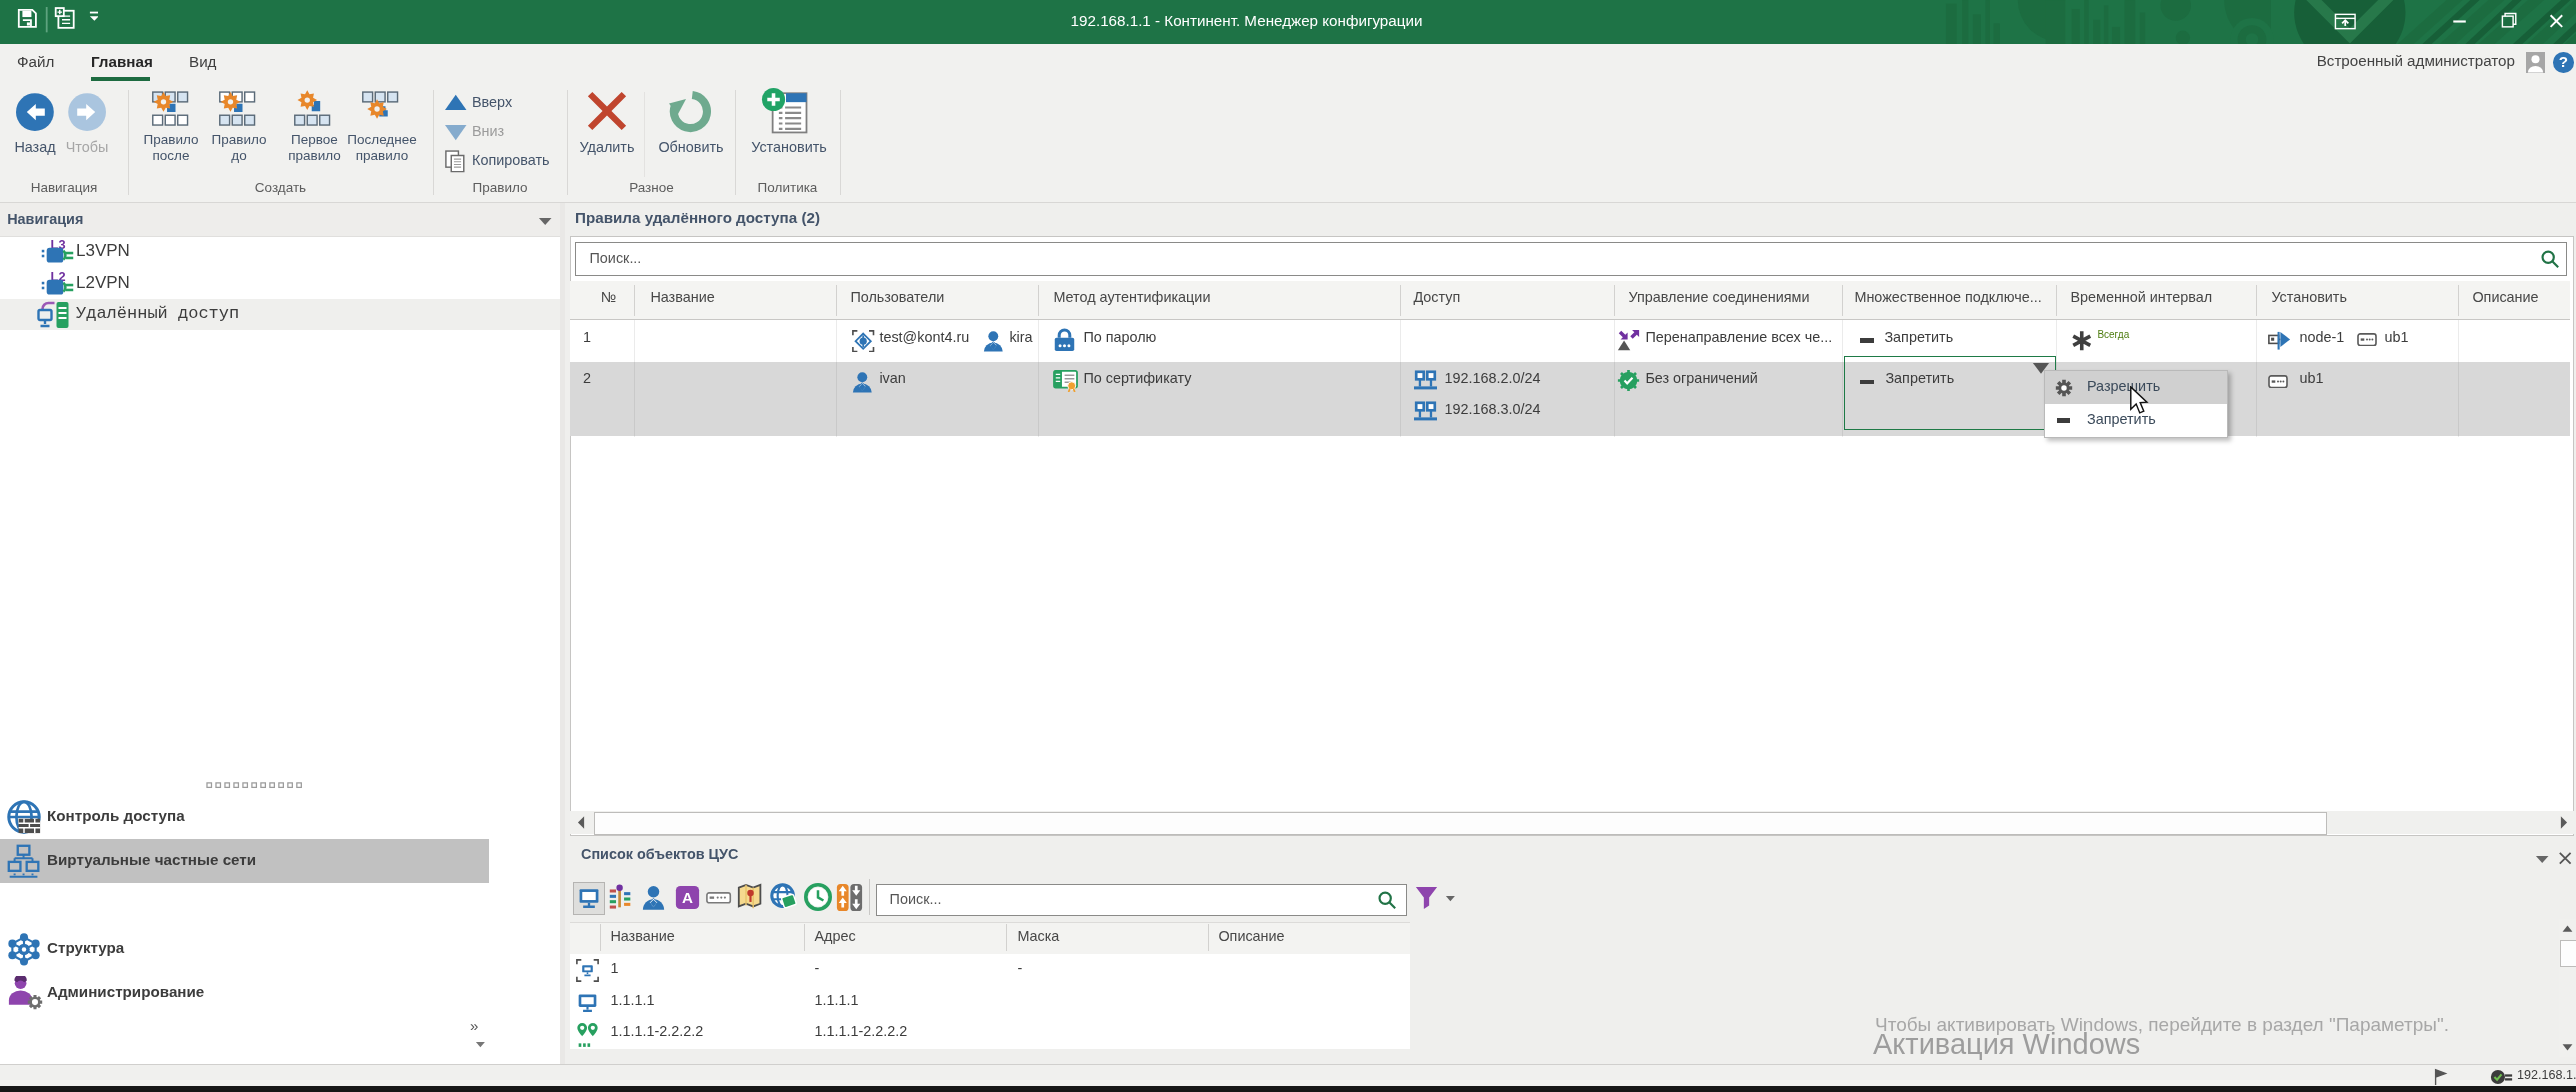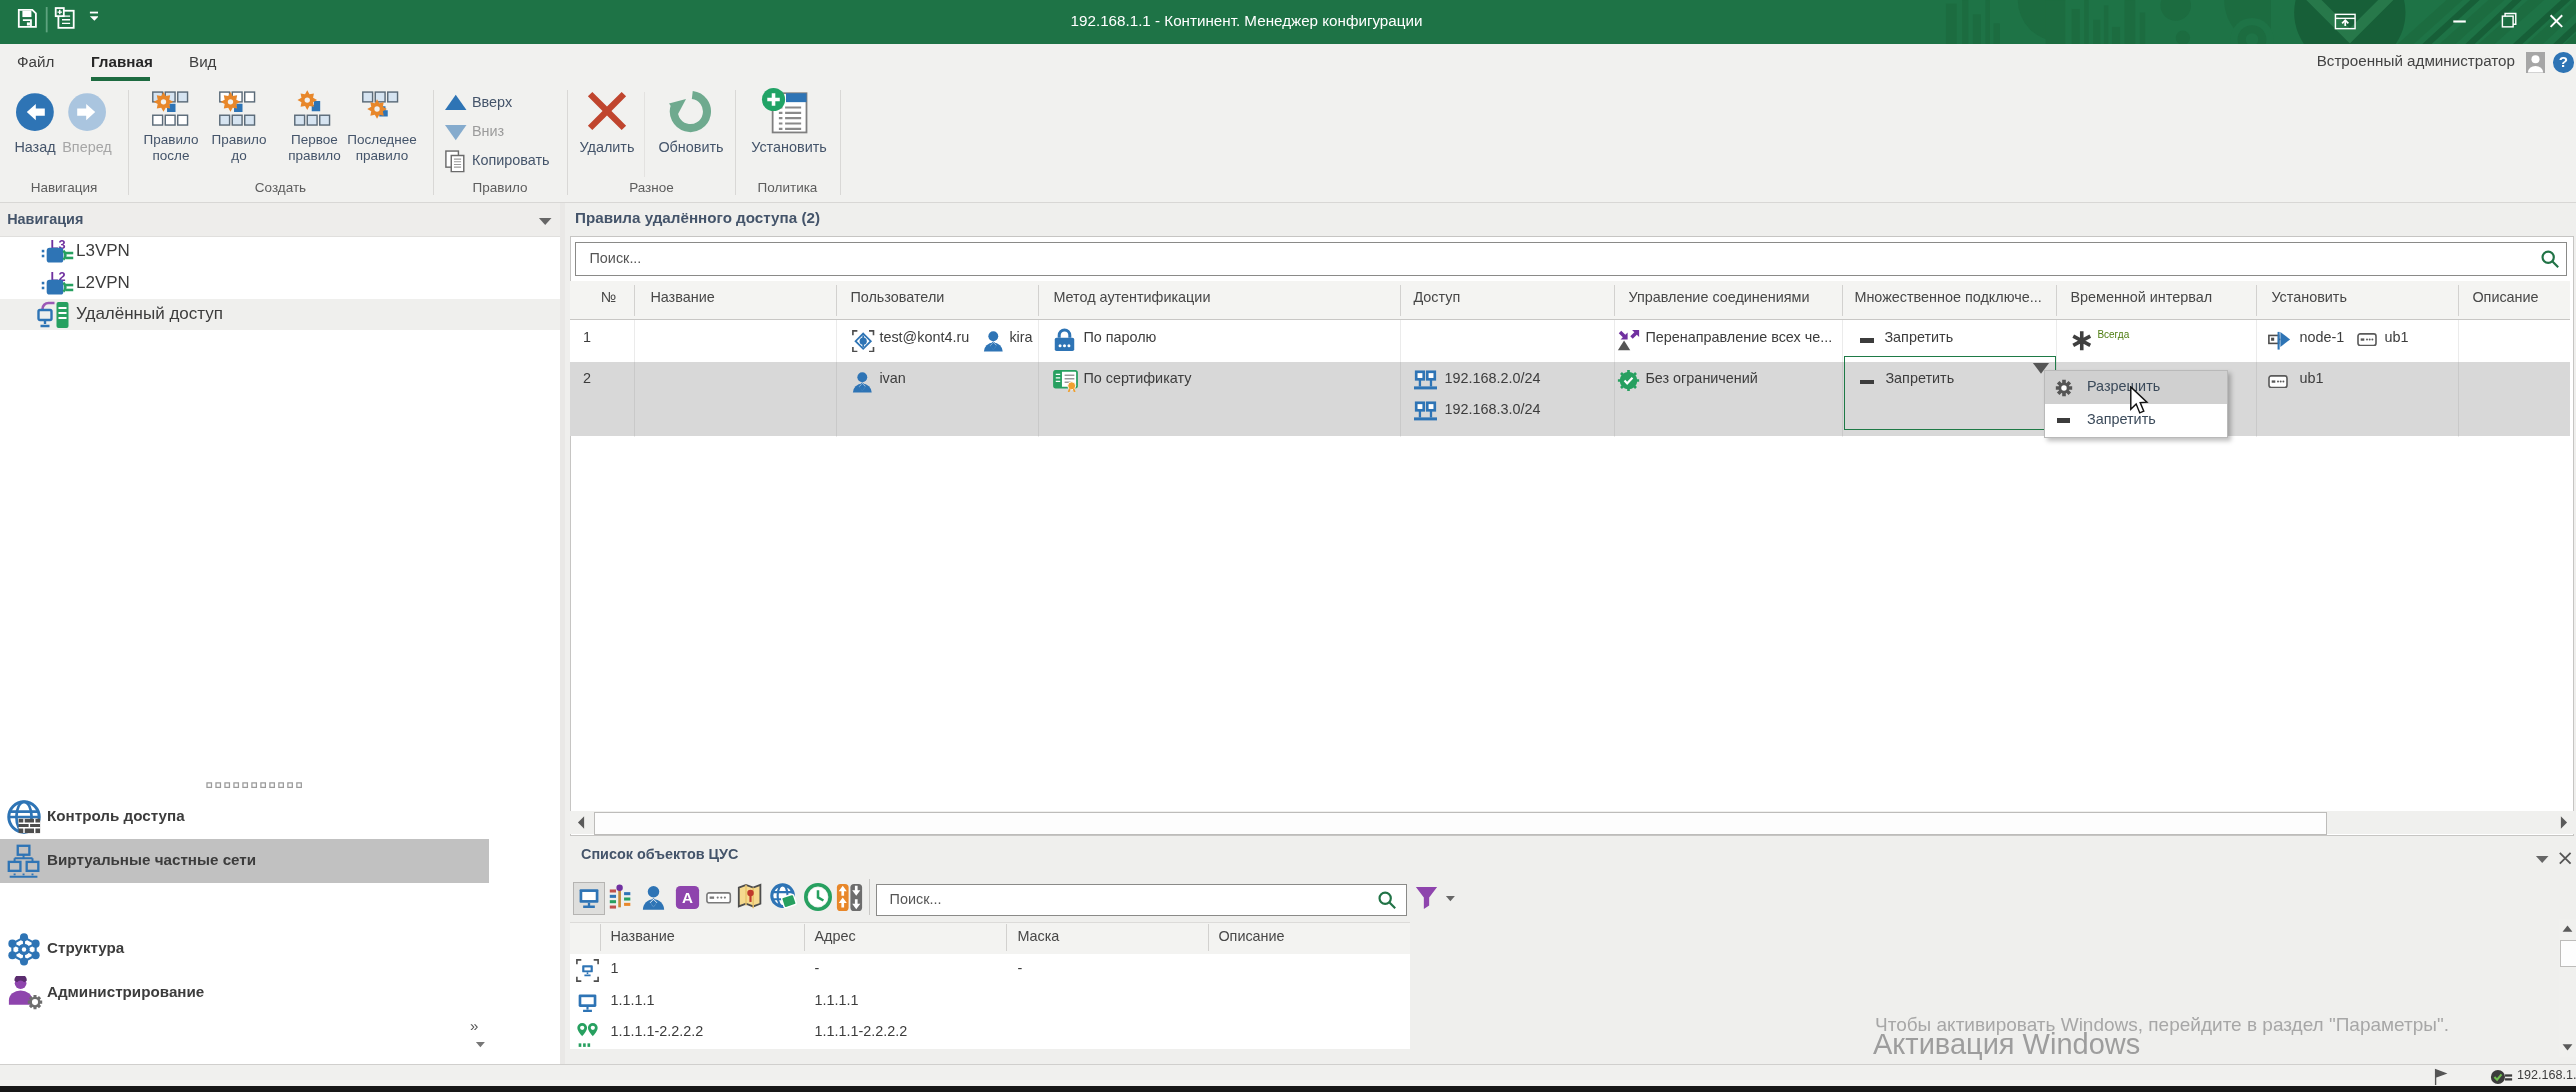--- a/index.html
+++ b/index.html
@@ -116,21 +116,21 @@
   <div class="abs tx" style="left:567px;top:97px;width:169px;text-align:center;font-size:13.5px;color:#5d5d5d;">Разное</div>
   <div class="abs tx" style="left:735px;top:97px;width:105px;text-align:center;font-size:13.5px;color:#5d5d5d;">Политика</div>
 
   <svg class="abs" style="left:16px;top:10px" width="99" height="39" viewBox="0 0 110 43">
     <circle cx="21" cy="21" r="21" fill="#2e74b5"></circle>
     <path d="M12 21 l10 -9 v5 h10 v8 h-10 v5 z" fill="#fff"></path>
     <circle cx="79" cy="21" r="21" fill="#aac5df"></circle>
     <path d="M88 21 l-10 -9 v5 h-10 v8 h10 v5 z" fill="#fff"></path>
   </svg>
   <div class="abs tx" style="left:0px;top:56px;width:70px;text-align:center;font-size:14.4px;color:#44546a;">Назад</div>
-  <div class="abs tx" style="left:52px;top:56px;width:70px;text-align:center;font-size:14.4px;color:#a6a6a6;">Вперед</div>
+  <div class="abs tx" style="left:52px;top:56px;width:70px;text-align:center;font-size:14.4px;color:#a6a6a6;">Чтобы</div>
 
   <svg class="abs" style="left:151px;top:7.2px" width="41" height="38" viewBox="0 0 46 42">
     <g fill="#d6e4f1" stroke="#5a6a78" stroke-width="1.6">
       <rect x="2" y="2" width="11" height="11"></rect>
         <rect x="16" y="2" width="11" height="11"></rect>
         <rect x="30" y="2" width="11" height="11"></rect>
     </g>
     <g fill="#fff" stroke="#5a6a78" stroke-width="1.6">
       <rect x="2" y="28" width="11" height="11"></rect>
         <rect x="16" y="28" width="11" height="11"></rect>
@@ -259,21 +259,21 @@
     <div class="abs tx" style="left:76px;top:0;height:31px;line-height:30.5px;font-size:17px;color:#3c3c3c;">L2VPN</div>
   </div>
   <div class="abs" style="left:0;top:96px;width:560px;height:31px;background:#efefed;">
     <svg class="abs" style="left:36px;top:1.8px" width="39" height="30" viewBox="0 0 38 30">
       <path d="M6 8 a6 6 0 0 1 6 -6 h6" fill="none" stroke="#9b59b6" stroke-width="2.6"></path>
       <rect x="2" y="9" width="13" height="10" rx="1.5" fill="none" stroke="#2e74b5" stroke-width="2.4"></rect>
       <path d="M8.5 19 v4 M4 25 h9" stroke="#2e74b5" stroke-width="2.4"></path>
       <rect x="20" y="1" width="12" height="26" rx="2" fill="#27a060"></rect>
       <path d="M22 7 h8 M22 12 h8 M22 17 h8" stroke="#fff" stroke-width="2"></path>
     </svg>
-    <div class="abs tx" style="left:76px;top:0;height:31px;line-height:30.5px;font-size:17px;color:#3c3c3c;">Удалённый доступ</div>
+    <div class="abs tx" style="left:76px;top:0;height:31px;line-height:30.5px;font-size:17px;color:#3c3c3c;font-family:Liberation Mono, monospace;">Удалённый доступ</div>
   </div>
 
   <svg class="abs" style="left:206px;top:579px" width="99" height="7.2" viewBox="0 0 110 8">
     <g fill="none" stroke="#9b9b9b" stroke-width="1.4">
       <rect x="1" y="1" width="5" height="5"></rect>
         <rect x="11" y="1" width="5" height="5"></rect>
         <rect x="21" y="1" width="5" height="5"></rect>
         <rect x="31" y="1" width="5" height="5"></rect>
         <rect x="41" y="1" width="5" height="5"></rect>
         <rect x="51" y="1" width="5" height="5"></rect>

